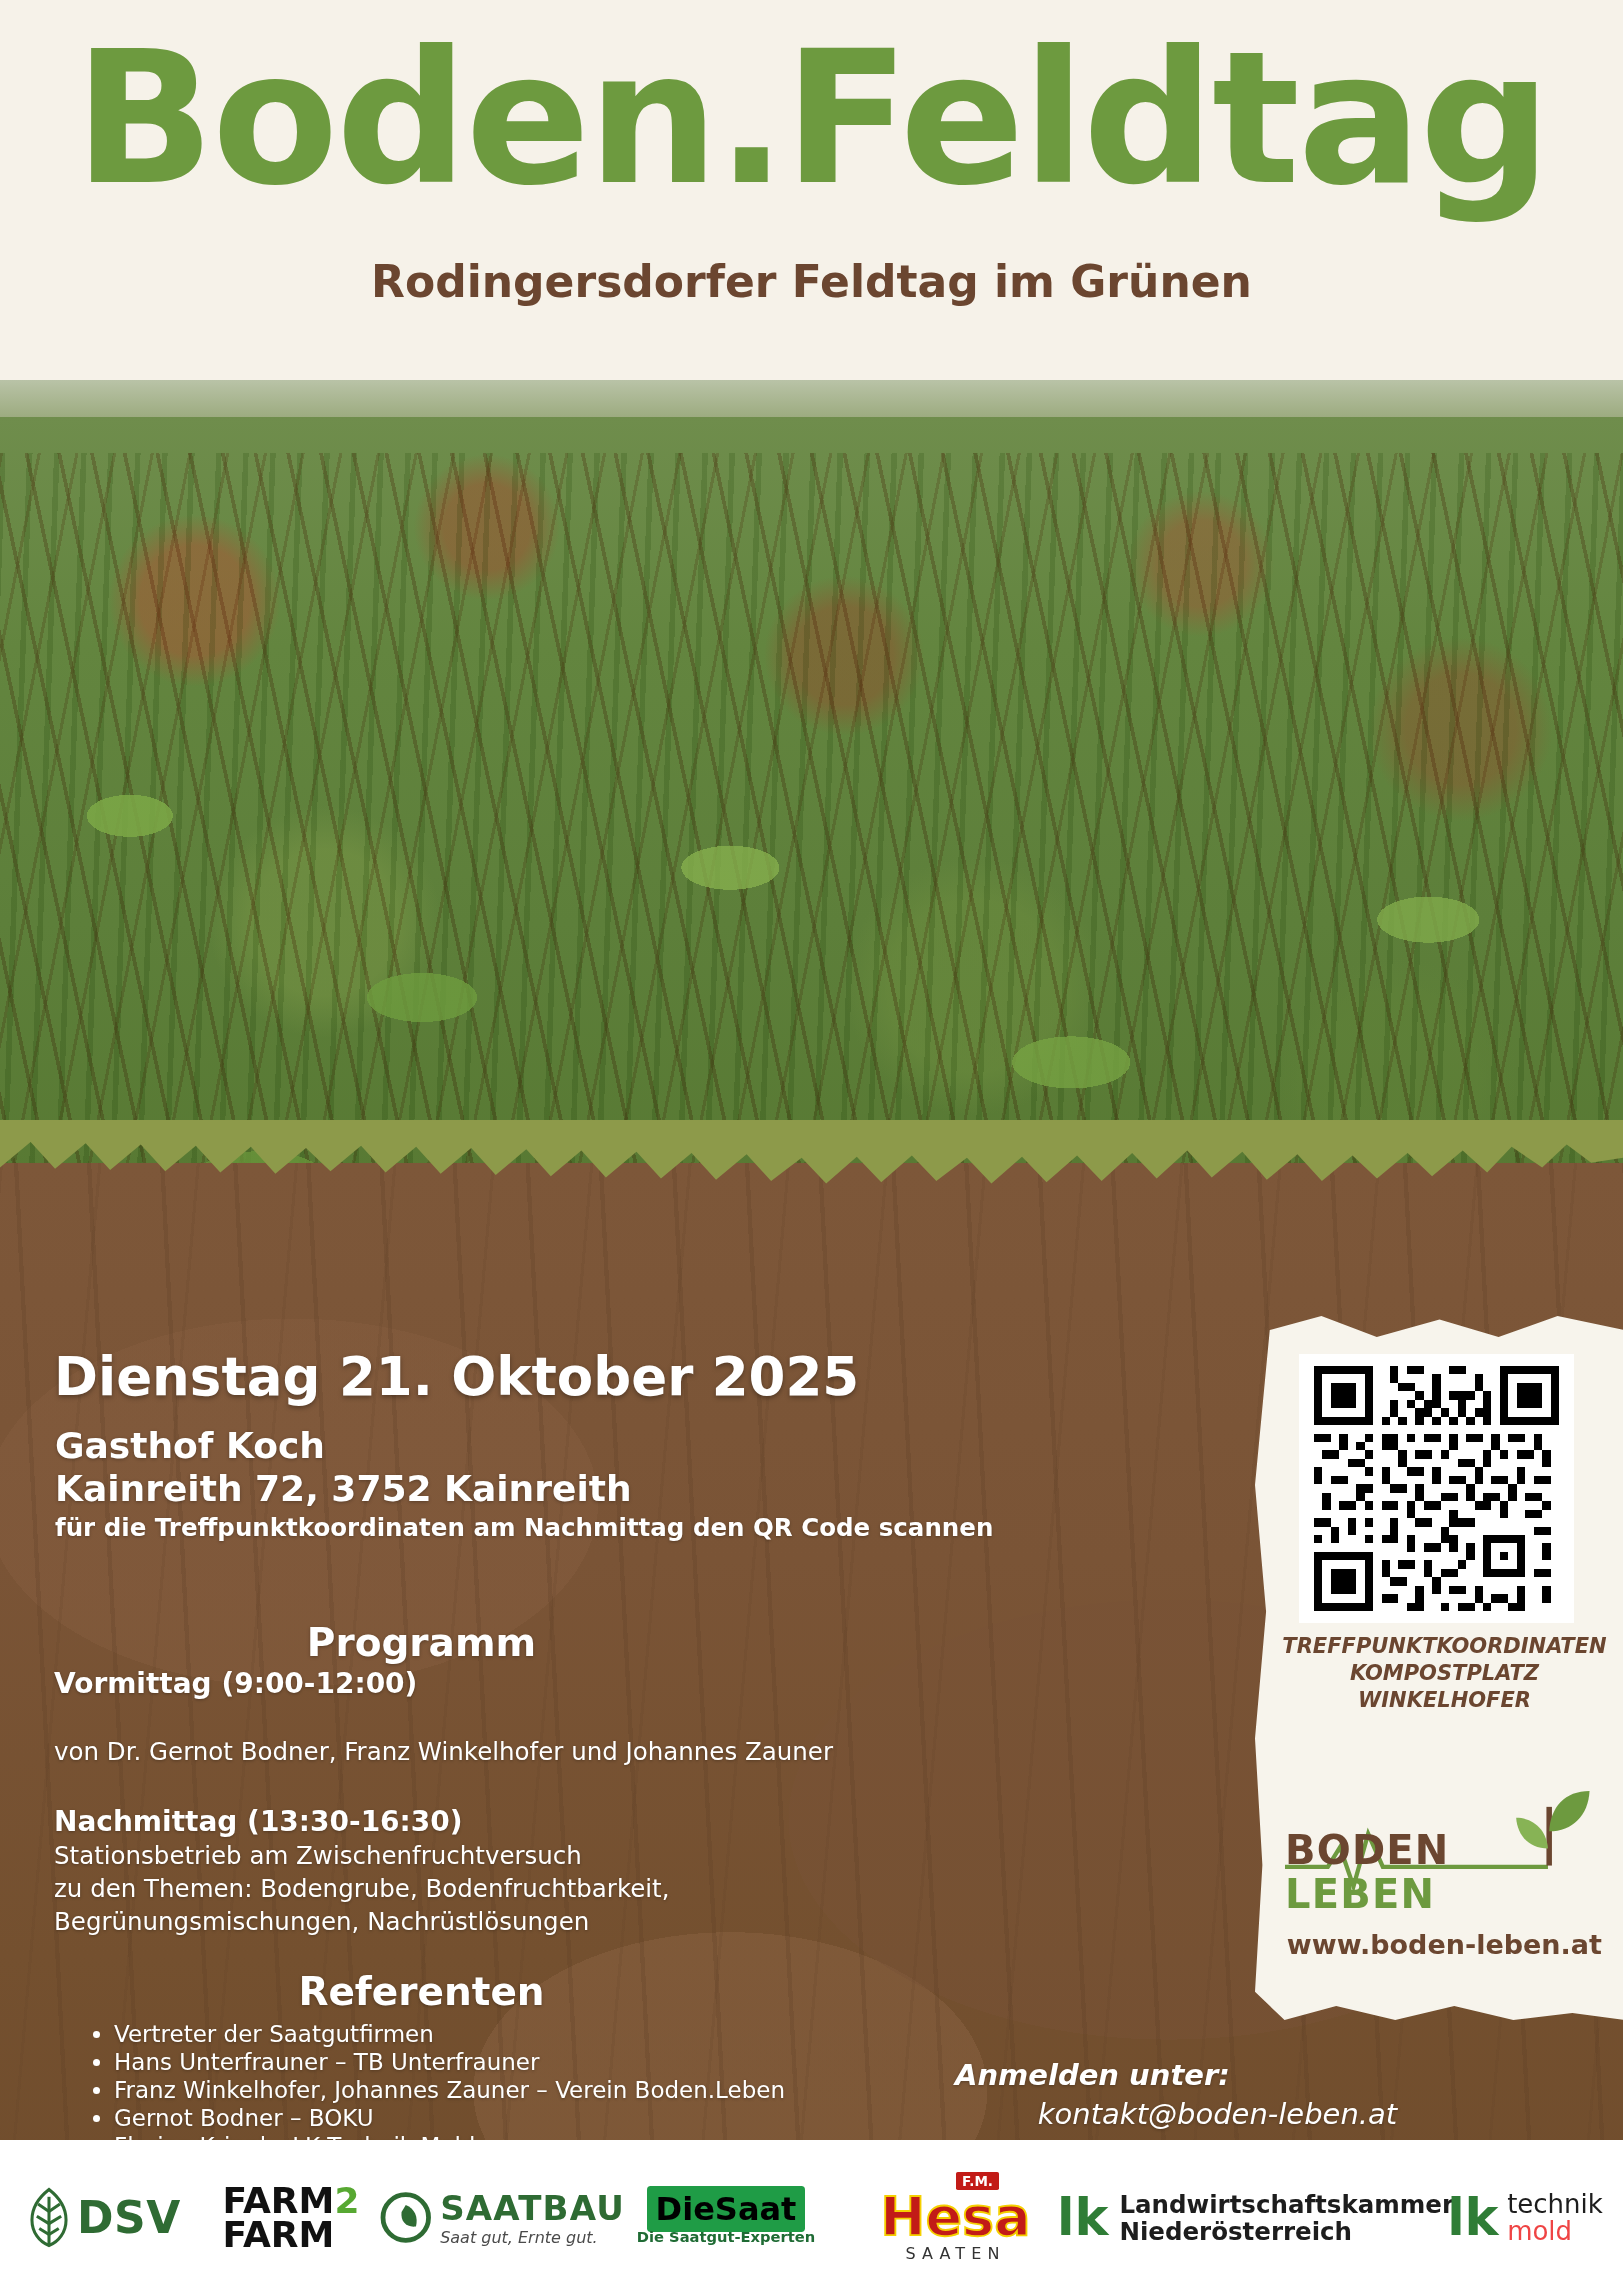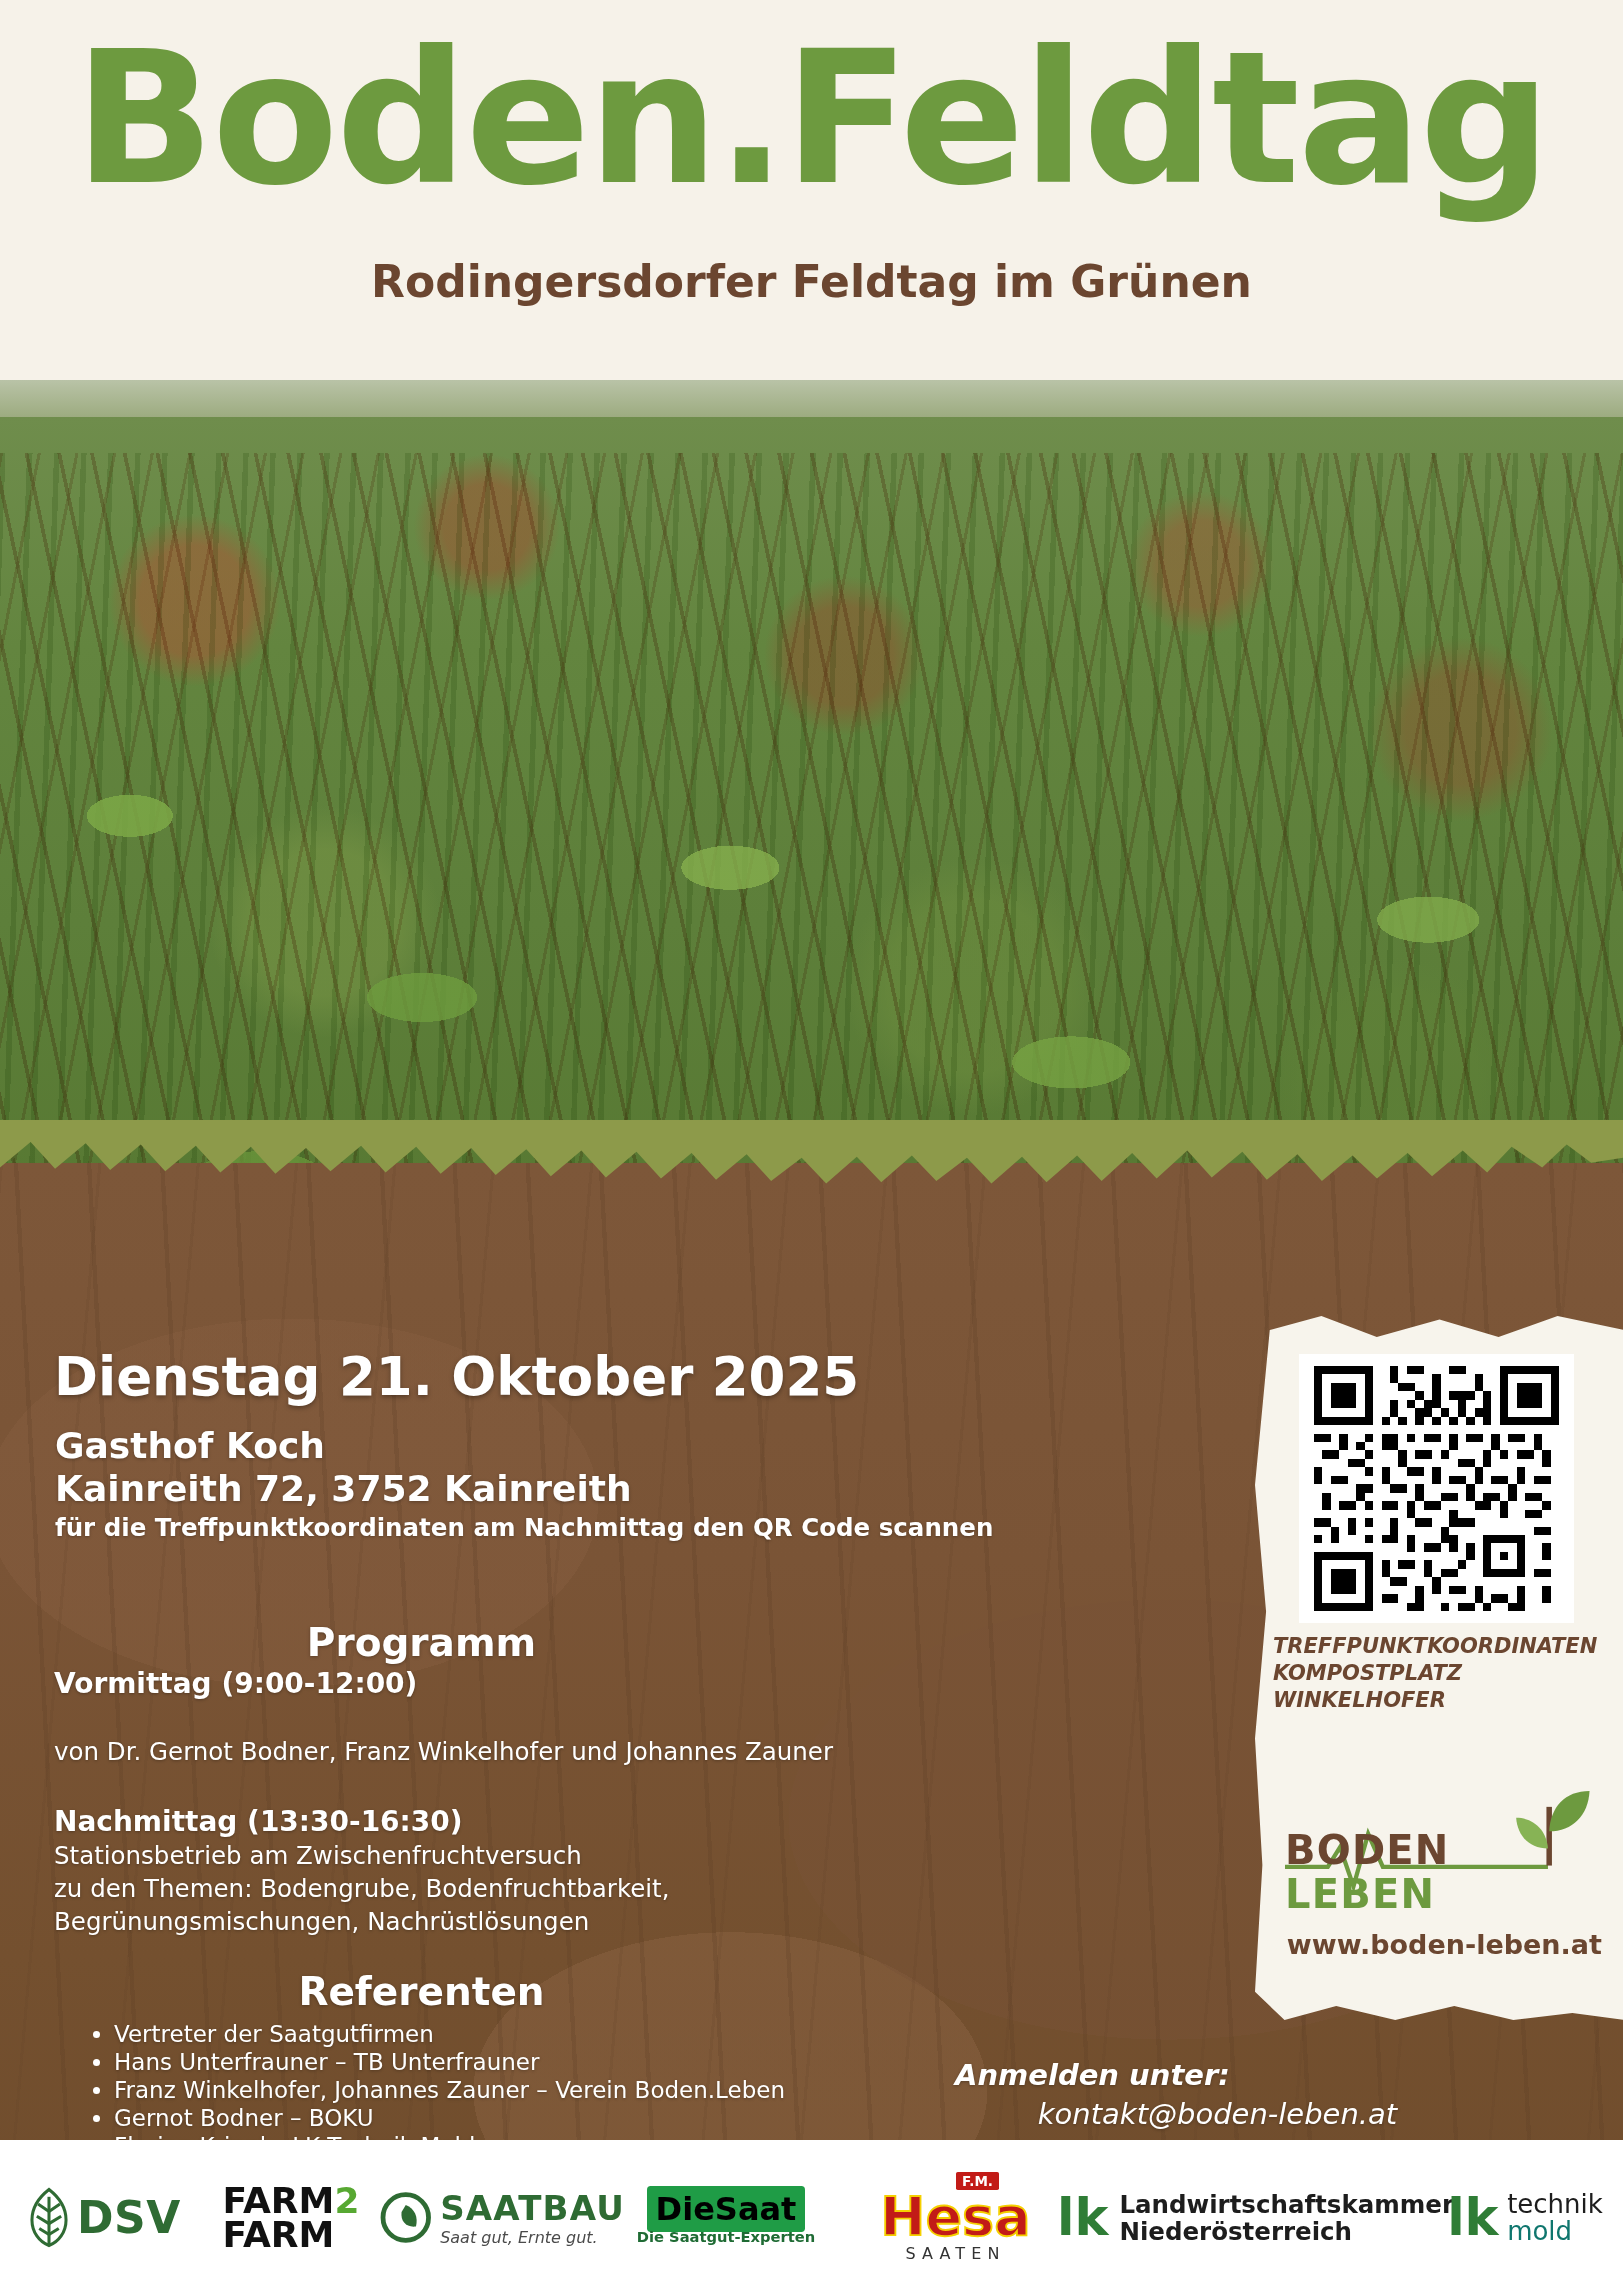--- a/index.html
+++ b/index.html
@@ -214,21 +214,21 @@
     background: #ffffff;
     z-index: 5;
     display: flex; align-items: center; justify-content: center;
   }
   .qr-img { width: 245px; height: 245px; display:block; }
 
   .qr-cap {
     position: absolute;
     left: 1273px;
     width: 343px;
-    text-align: left;
+    text-align: center;
     color: #6b4630;
     font-family: "DejaVu Sans", sans-serif;
     font-weight: 700; font-style: italic;
     font-size: 21px; line-height: 27px;
     z-index: 5;
   }
   .qr-cap-1 { top: 1633px; }
   .qr-cap-2 { top: 1660px; }
   .qr-cap-3 { top: 1687px; }
 
@@ -292,21 +292,21 @@
     font-size: 54px; font-weight: 700; color: #c21b17; line-height: 54px;
     -webkit-text-stroke: 1.8px #f5d000;
   }
   .sp-hesa .sub { font-size: 16px; color: #333; letter-spacing: 6.1px; }
   .sp-lk { width: 343px; }
   .sp-lk .k { font-size: 51px; font-weight: 700; color: #2f7d36; line-height: 51px;}
   .sp-lk .tx1 { font-size: 24.5px; font-weight: 700; color: #1d1d1d; line-height: 27px;}
   .sp-lk .tx2 { font-size: 24.5px; font-weight: 700; color: #1d1d1d; line-height: 27px;}
   .sp-lkt { width: 196px; }
   .sp-lkt .tx1 { font-size: 26px; color: #1d1d1d; line-height: 27px;}
-  .sp-lkt .tx2 { font-size: 26px; color: #0f766e; line-height: 27px;}
+  .sp-lkt .tx2 { font-size: 26px; color: #ef4444; line-height: 27px;}
 </style>
 </head>
 <body>
 
 <div class="poster">
 
   <div class="header">
     <div class="title-main">Boden.Feldtag</div>
     <div class="title-sub">Rodingersdorfer Feldtag im Grünen</div>
   </div>

